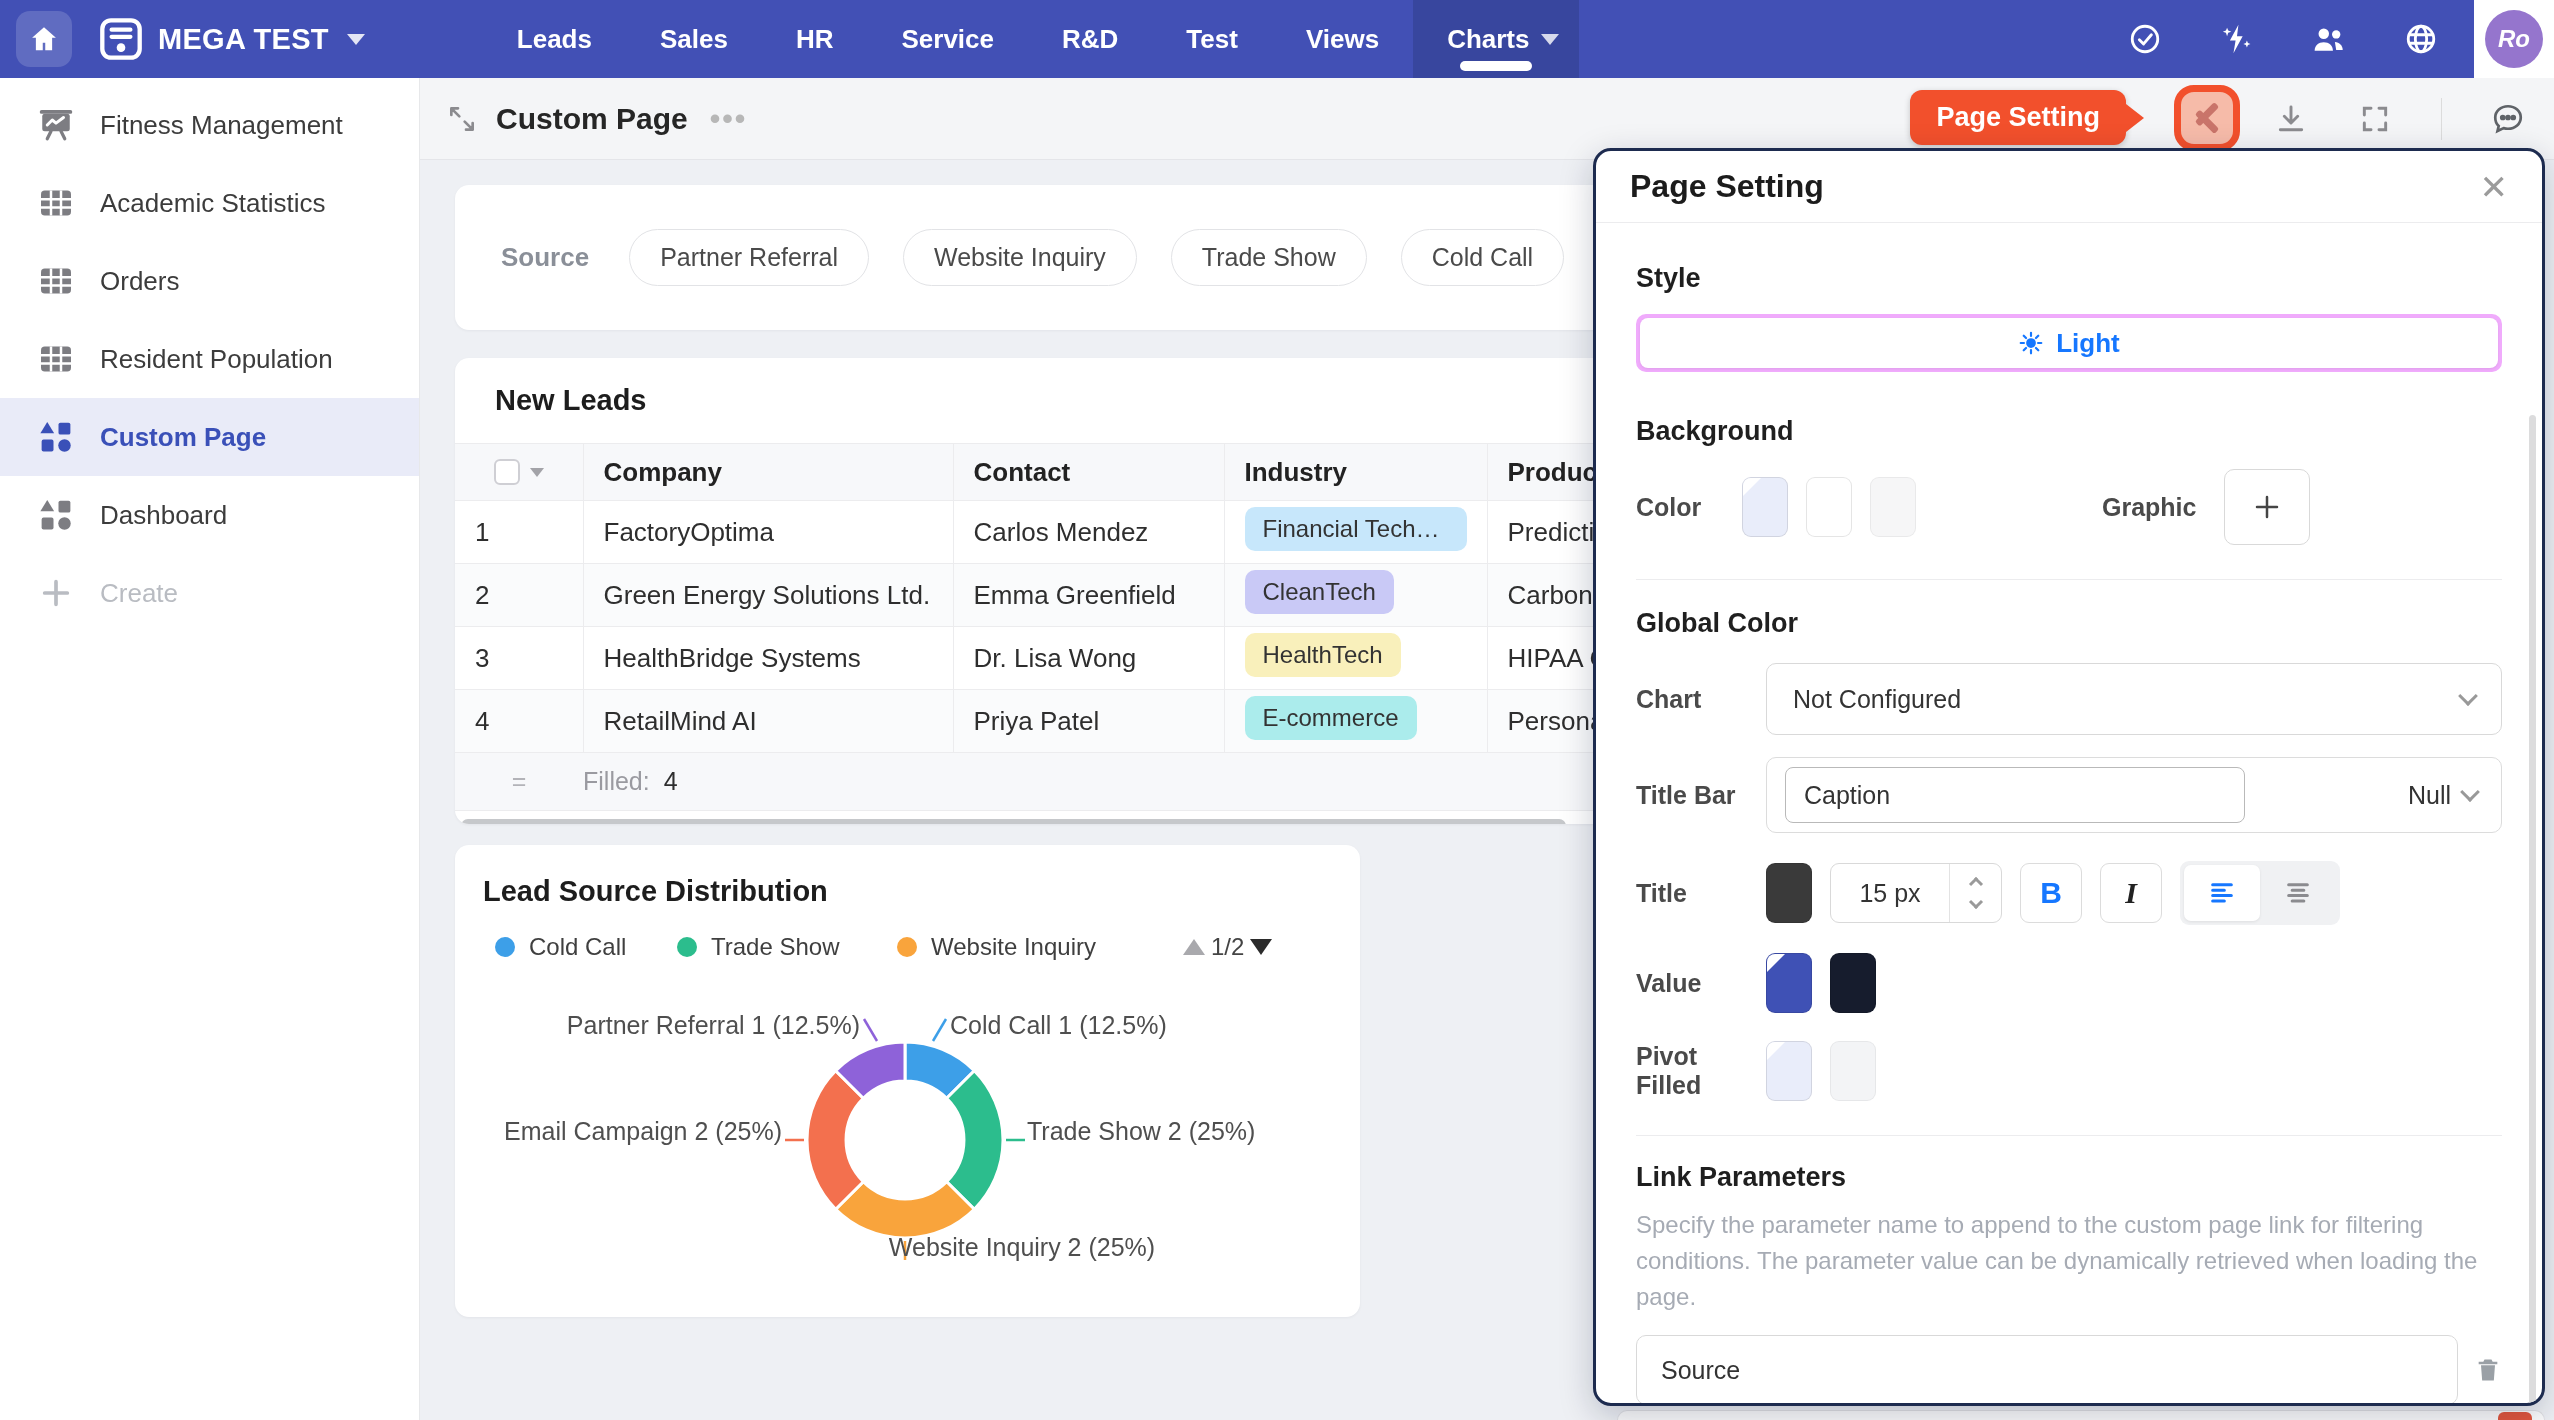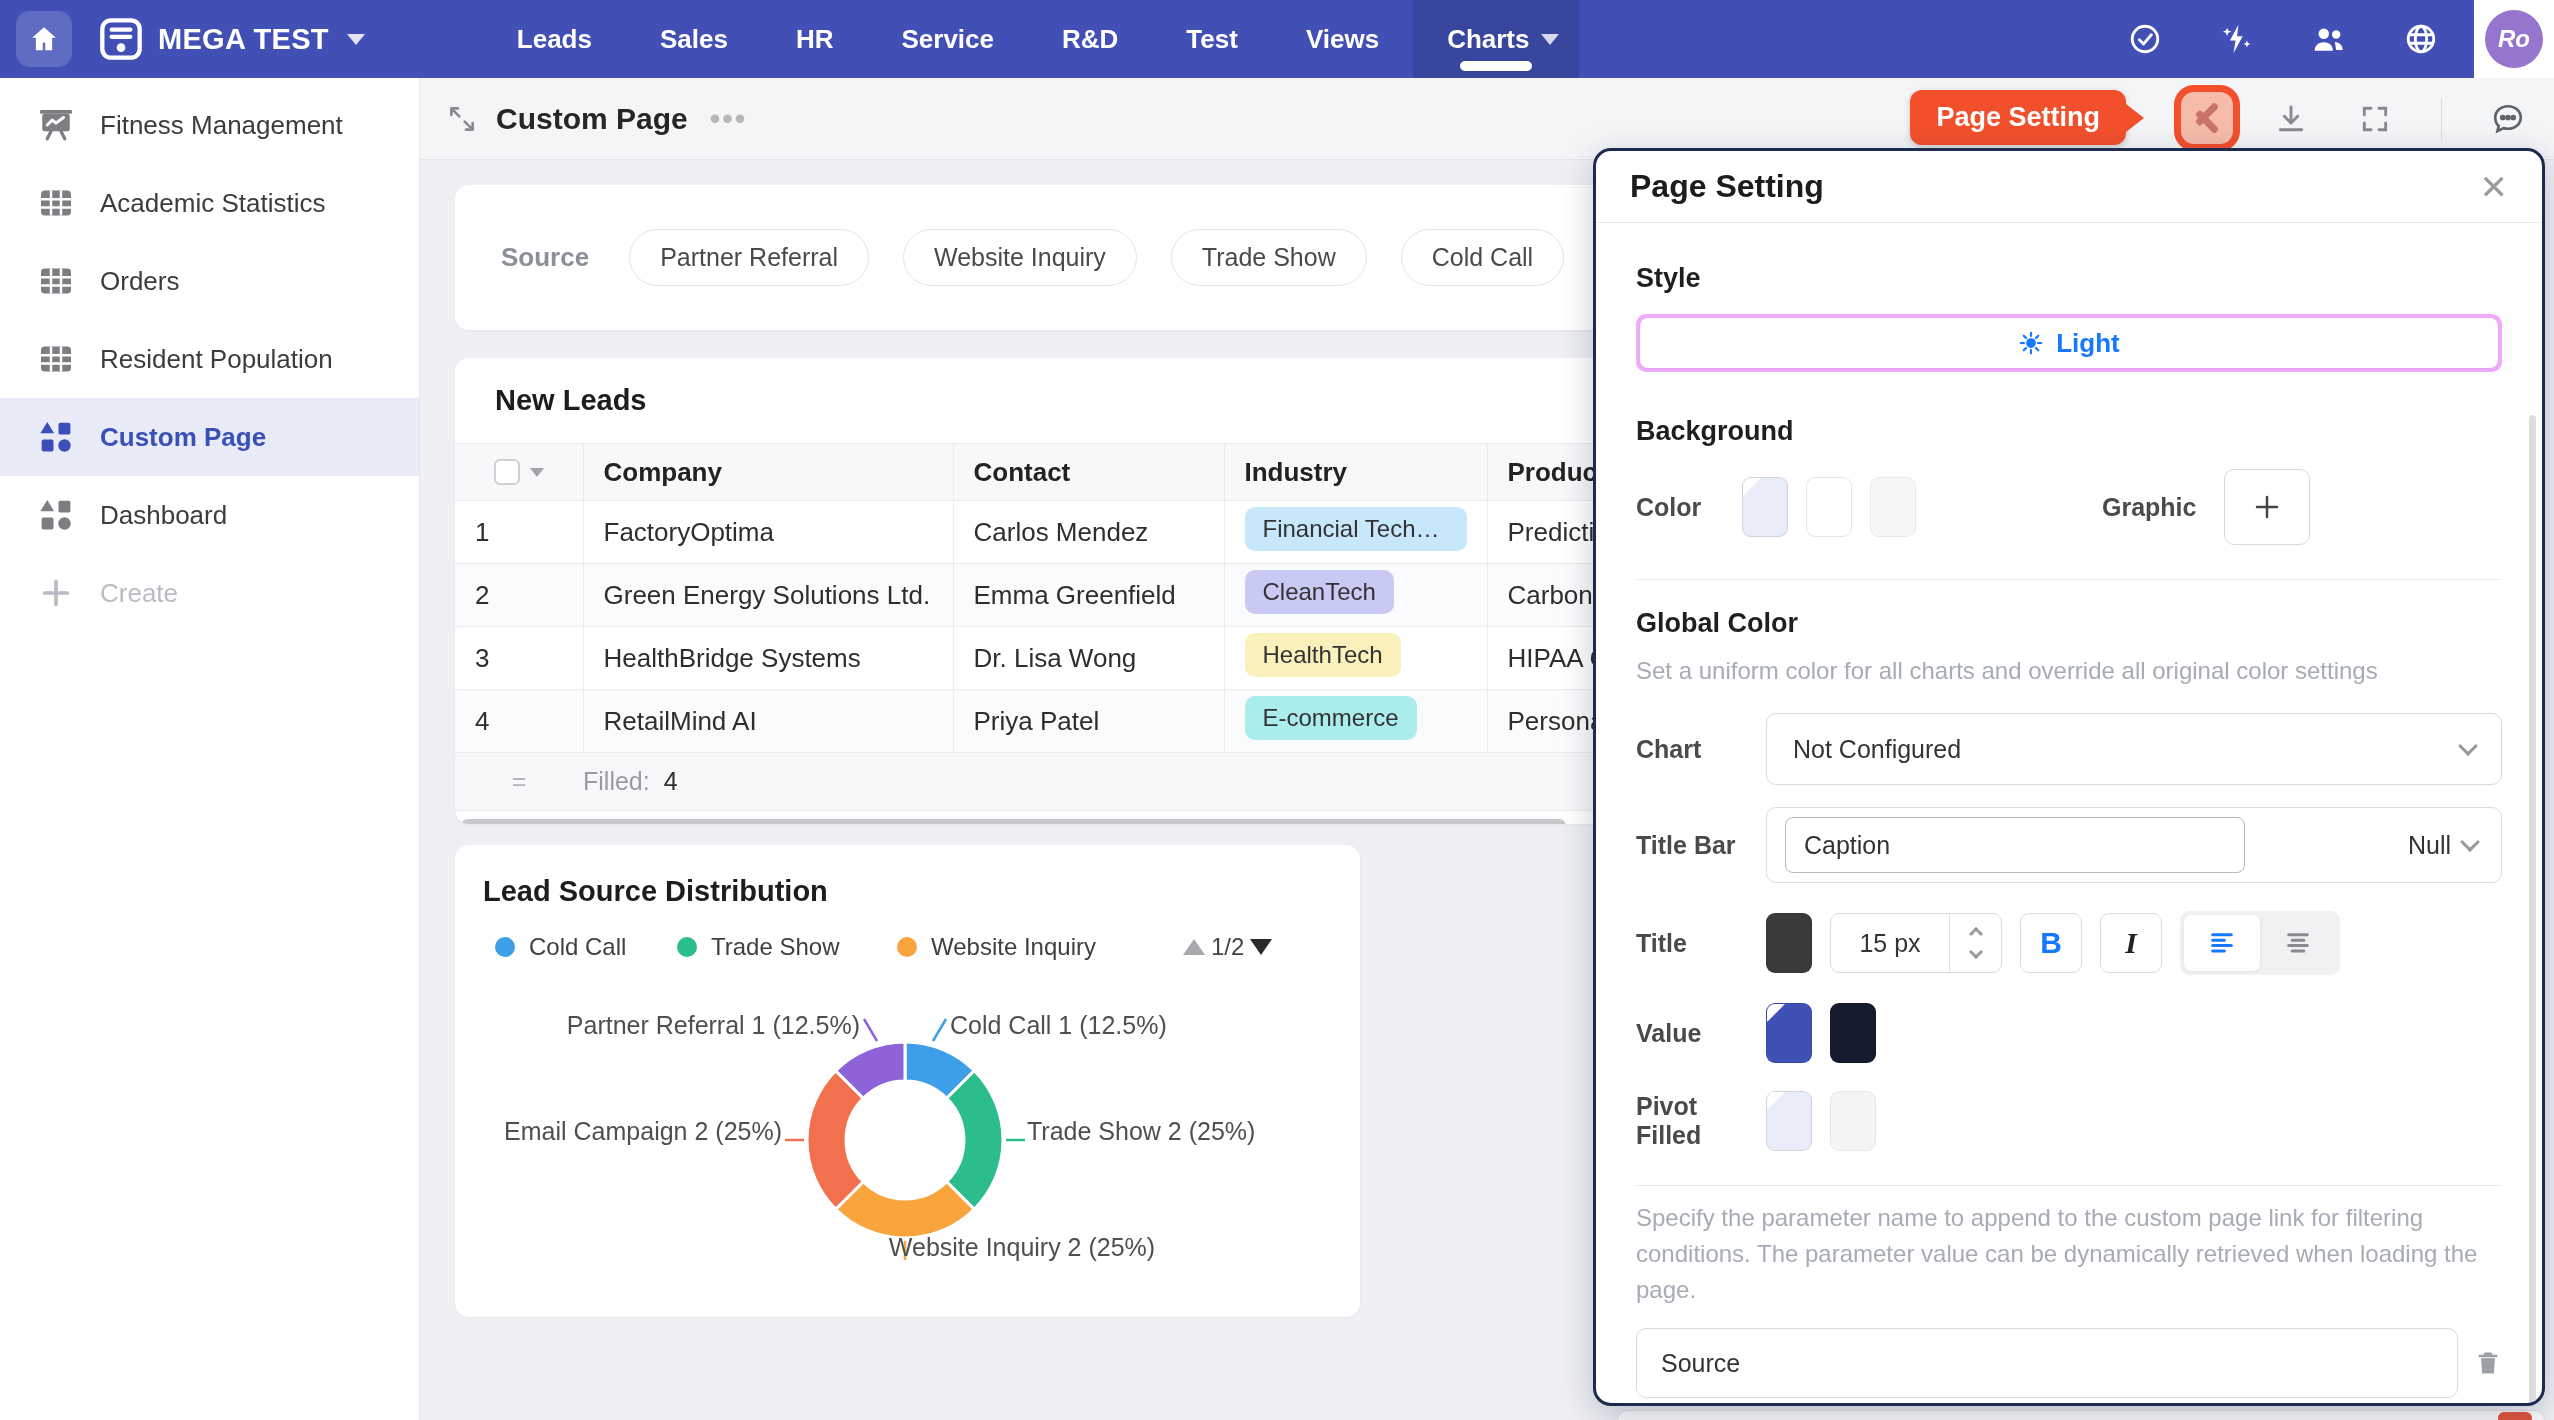--- a/index.html
+++ b/index.html
@@ -485,21 +485,20 @@
       <div style="width:86px; height:76px; border:1px solid #d9d9d9; border-radius:10px; display:flex; align-items:center; justify-content:center; margin-left:28px;">
         <svg width="30" height="30" viewBox="0 0 24 24" stroke="#454545" stroke-width="2" stroke-linecap="round">
             <path d="M12 4v16M4 12h16"></path>
           </svg>
       </div>
     </div>
 
     <div class="divider" style="margin-top:34px"></div>
 
     <div class="sec-heading" style="margin-top:28px">Global Color</div>
-    <div class="sec-desc">Set a uniform color for all charts and override all original color settings</div>
 
     <div class="row-line" style="margin-top:24px">
       <span class="field-label">Chart</span>
       <div class="select-box">
         <span>Not Configured</span>
         <span class="chev-down"></span>
       </div>
     </div>
 
     <div class="row-line" style="margin-top:22px">
@@ -552,20 +551,21 @@
     <div class="row-line" style="margin-top:28px; gap:18px;">
       <span class="field-label">Pivot Filled</span>
       <div class="swatch" style="margin-left: -18px; background: rgb(233, 237, 250);">
           <span class="corner"></span>
         </div>
       <div class="swatch" style="border-color: rgba(0, 0, 0, 0.05); background: rgb(243, 244, 246);"></div>
     </div>
 
     <div class="divider" style="margin-top:34px"></div>
 
+    <div class="sec-heading" style="margin-top:26px">Link Parameters</div>
     <div class="sec-desc">Specify the parameter name to append to the custom page link for filtering conditions. The parameter value can be dynamically retrieved when loading the page.</div>
 
     <div class="row-line" style="margin-top:20px; gap:16px;">
       <div class="param-input">
           <span>Source</span>
         </div>
       <svg width="28" height="30" viewBox="0 0 24 24" fill="#9aa0a6">
           <path d="M9 3h6l1 2h4v2H4V5h4zM6 8h12l-1 13H7z"></path>
         </svg>
     </div>

